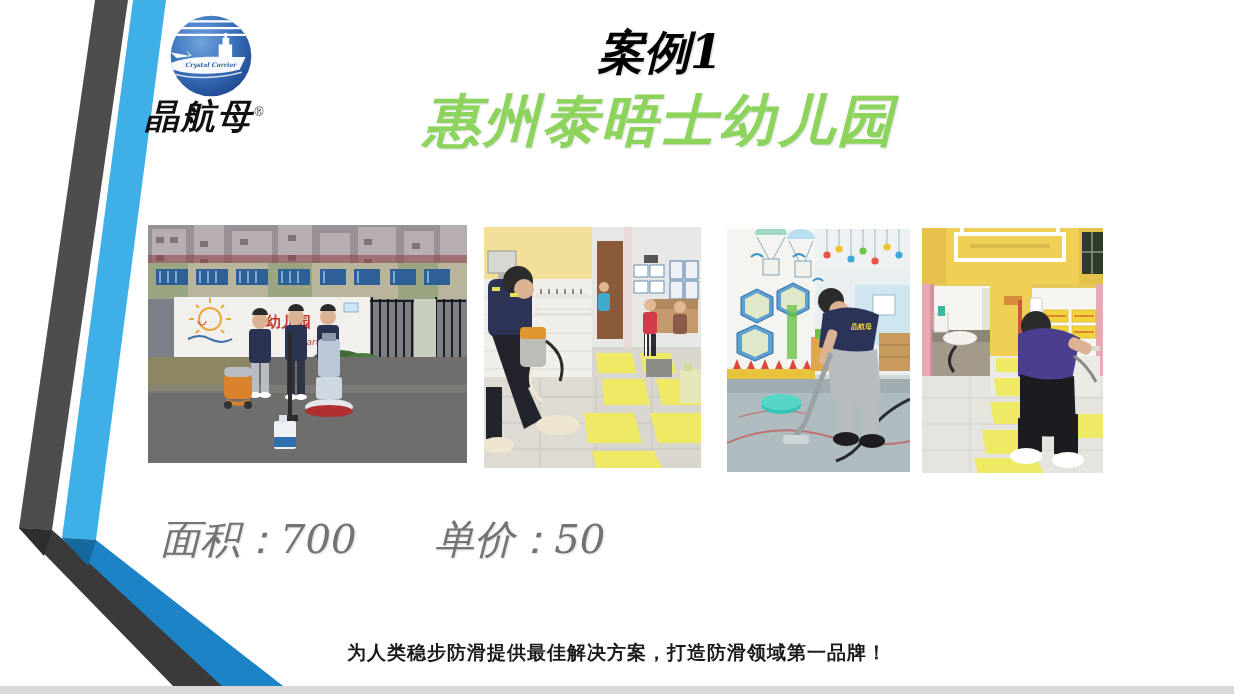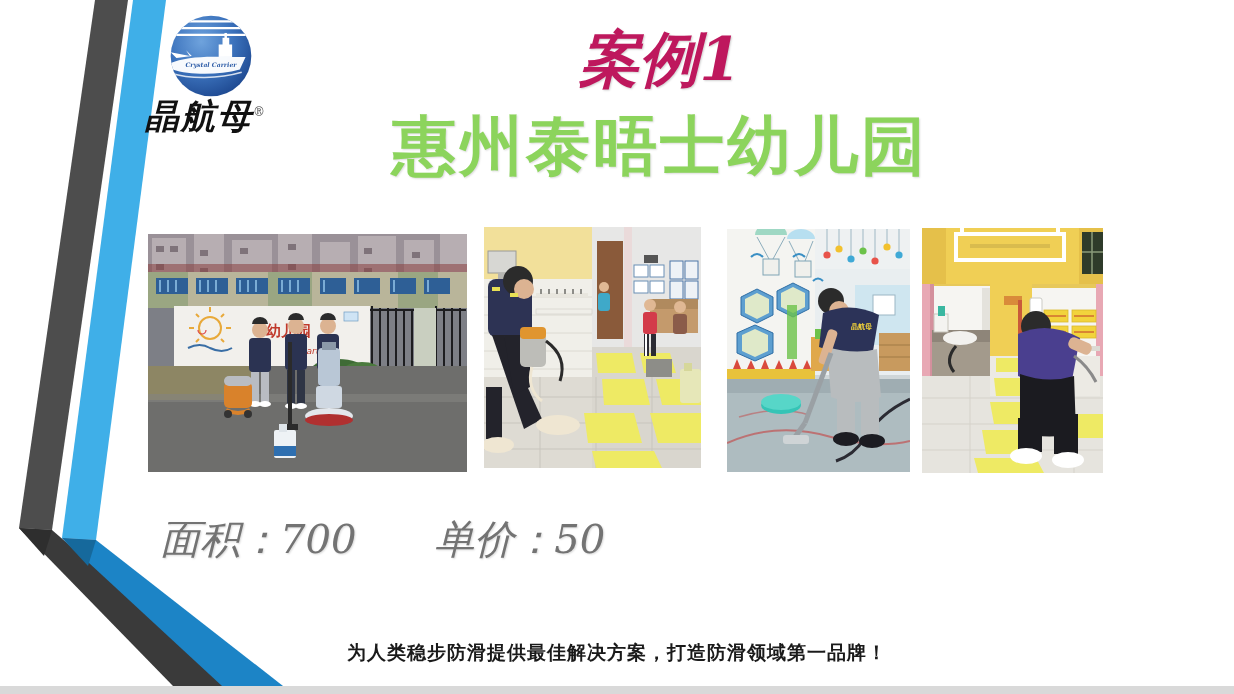--- a/index.html
+++ b/index.html
@@ -68,33 +68,34 @@
   
   .title-wrap {
     position: absolute;
     left: 330px;
     top: 28px;
     width: 660px;
     text-align: center;
   }
   .title-case {
     font-family: "DejaVu Serif", "Liberation Serif", serif;
-    font-size: 60px;
+    font-size: 46px;
     font-weight: bold;
     font-style: italic;
-    color: #be185d;
+    color: #000000;
     line-height: 1.05;
     text-shadow: 1px 1px 2px rgba(0,0,0,0.18);
     white-space: nowrap;
   }
   .title-name {
-    margin-top: 20px;
+    margin-top: 14px;
     font-family: "DejaVu Serif", "Liberation Serif", serif;
-    font-size: 64px;
+    font-size: 56px;
     font-weight: bold;
+    font-style: italic;
     color: #8cd45c;
     line-height: 1.1;
     letter-spacing: 3px;
     text-shadow: 1px 1px 2px rgba(0,0,0,0.15);
     white-space: nowrap;
   }
 
   
   .photos {
     position: absolute;
@@ -213,21 +214,21 @@
     </div>
   </div>
 
   <div class="title-wrap">
     <div class="title-case">案例1</div>
     <div class="title-name">惠州泰晤士幼儿园</div>
   </div>
 
   <div class="photos">
 
-    <div class="photo" style="left:0px; top:10px; width:319px; height:238px;">
+    <div class="photo" style="left:0px; top:1px; width:319px; height:238px;">
       <svg class="ph-inner" viewBox="0 0 319 238" preserveAspectRatio="none">
         <rect width="319" height="238" fill="#7d7f86"></rect>
 
         <rect x="0" y="0" width="319" height="72" fill="#9a9198"></rect>
         <g fill="#b7aeb2">
           <rect x="4" y="4" width="34" height="66"></rect>
             <rect x="46" y="0" width="30" height="70"></rect>
           <rect x="84" y="6" width="40" height="64"></rect>
             <rect x="130" y="0" width="34" height="70"></rect>
           <rect x="172" y="8" width="30" height="62"></rect>

